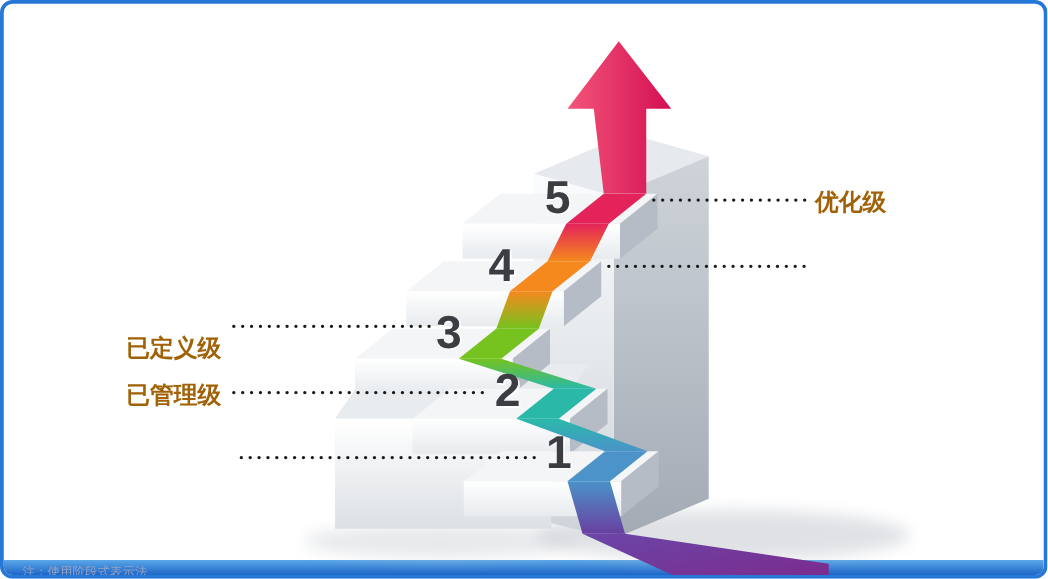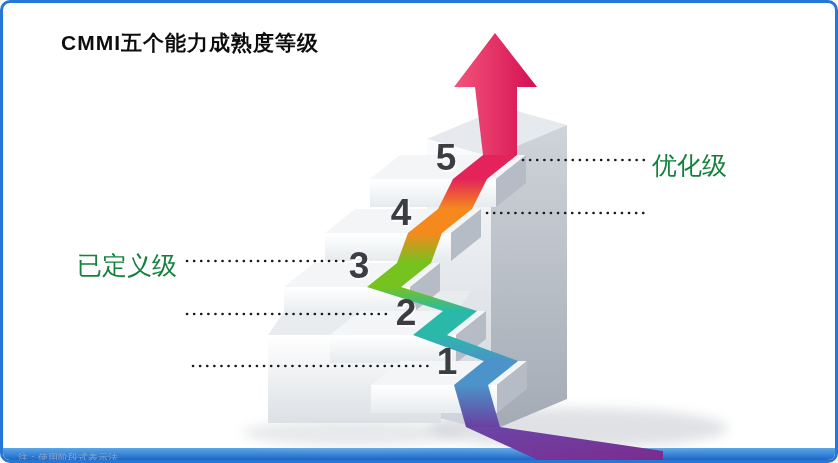--- a/index.html
+++ b/index.html
@@ -4,24 +4,24 @@
 <style>
   html,body{margin:0;padding:0;background:#ffffff;}
   body{width:838px;height:463px;position:relative;font-family:"Liberation Sans",sans-serif;}
   .slide{position:absolute;left:0;top:0;width:838px;height:463px;box-sizing:border-box;
          border:3px solid #2577d8;border-radius:10px;background:#ffffff;overflow:hidden;}
   .bottom-bar{position:absolute;left:0;right:0;bottom:0;height:12px;z-index:0;
          background:linear-gradient(#5aa7e8,#1e66c6);}
   svg.diagram{position:absolute;left:0;top:0;z-index:1;}
   .txt{position:absolute;z-index:2;}
   .title{left:58px;top:26px;font-size:21px;font-weight:bold;color:#0d0d0d;letter-spacing:1px;}
-  .level-label{font-size:25px;font-weight:normal;color:#15803d;}
+  .level-label{font-size:19px;font-weight:bold;color:#a16207;}
   .lbl-left{left:52px;width:122px;text-align:right;}
   .lbl-right{left:649px;width:120px;text-align:left;}
-  .lbl-defined{top:246px;}
+  .lbl-defined{top:263px;}
   .lbl-managed{top:300px;}
   .lbl-initial{top:352px;}
   .lbl-optimizing{top:146px;}
   .lbl-quantified{top:199px;}
   .step-num{width:44px;text-align:center;font-size:37px;font-weight:800;color:#3b3d42;
             text-shadow:1.5px 1.5px 0 rgba(255,255,255,.9);}
   .n1{left:422px;top:338px;} .n2{left:381px;top:289px;} .n3{left:334px;top:242px;}
   .n4{left:376px;top:189px;} .n5{left:421px;top:134px;}
   .footnote{left:15px;top:448px;font-size:10px;color:#97a3c4;}
 </style>
@@ -129,26 +129,26 @@
 
     <g stroke="#1a1a1a" stroke-width="2.6" stroke-linecap="round" stroke-dasharray="0.1 7" fill="none">
       <line x1="520" y1="157" x2="642" y2="157"></line>
       <line x1="484" y1="210" x2="642" y2="210"></line>
       <line x1="184" y1="258" x2="342" y2="258"></line>
       <line x1="184" y1="311" x2="388" y2="311"></line>
       <line x1="190" y1="363" x2="426" y2="363"></line>
     </g>
   </svg>
 
-  <div class="txt title">CMMI五个能力成熟度等级</div>
 
   <div class="txt step-num n1">1</div>
   <div class="txt step-num n2">2</div>
   <div class="txt step-num n3">3</div>
   <div class="txt step-num n4">4</div>
   <div class="txt step-num n5">5</div>
 
   <div class="txt level-label lbl-left lbl-defined">已定义级</div>
+  <div class="txt level-label lbl-left lbl-managed">已管理级</div>
   <div class="txt level-label lbl-right lbl-optimizing">优化级</div>
 
   <div class="txt footnote">注：使用阶段式表示法。</div>
 
 </div>
 
 </body></html>

